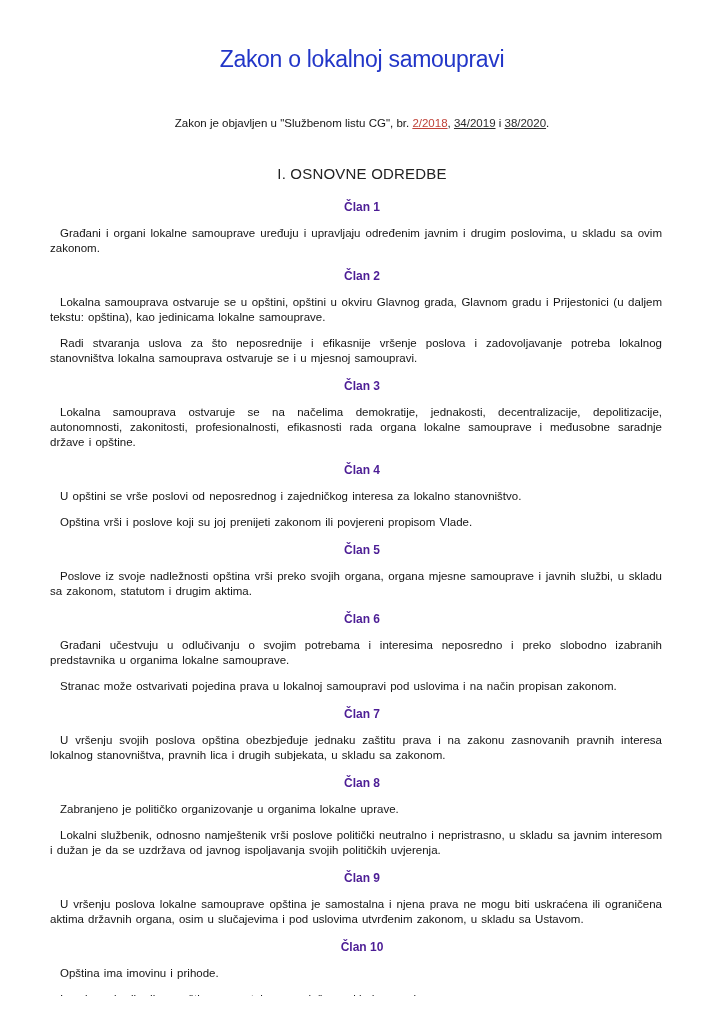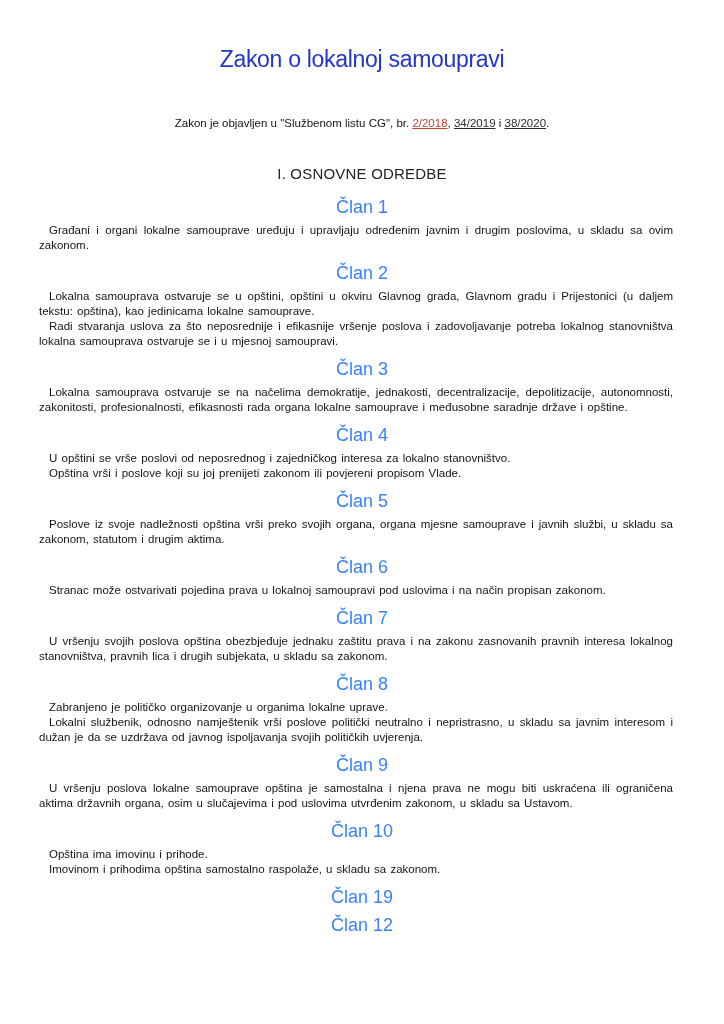--- a/index.html
+++ b/index.html
@@ -47,27 +47,27 @@
     font-weight: 400;
     color: #222222;
     letter-spacing: 0.2px;
   }
   .articles {
     margin-top: 7px;
   }
   .articles h3 {
     margin: 12px 0 8px 0;
     text-align: center;
-    font-size: 18px;
+    font-size: 12px;
     line-height: 16px;
-    font-weight: 400;
-    color: #3b82f6;
+    font-weight: 700;
+    color: #4c1d95;
   }
   .articles p {
-    margin: 0;
+    margin: 11px;
     padding: 0 51px 0 39px;
     text-align: justify;
     text-indent: 10px;
     font-size: 11.5px;
     line-height: 15px;
     color: #141414;
     word-spacing: 1px;
   }
 </style>
 </head>
@@ -99,20 +99,21 @@
         <h3>Član 4</h3>
         <p>U opštini se vrše poslovi od neposrednog i zajedničkog interesa za lokalno stanovništvo.</p>
         <p>Opština vrši i poslove koji su joj prenijeti zakonom ili povjereni propisom Vlade.</p>
       </section>
       <section>
         <h3>Član 5</h3>
         <p>Poslove iz svoje nadležnosti opština vrši preko svojih organa, organa mjesne samouprave i javnih službi, u skladu sa zakonom, statutom i drugim aktima.</p>
       </section>
       <section>
         <h3>Član 6</h3>
+        <p>Građani učestvuju u odlučivanju o svojim potrebama i interesima neposredno i preko slobodno izabranih predstavnika u organima lokalne samouprave.</p>
         <p>Stranac može ostvarivati pojedina prava u lokalnoj samoupravi pod uslovima i na način propisan zakonom.</p>
       </section>
       <section>
         <h3>Član 7</h3>
         <p>U vršenju svojih poslova opština obezbjeđuje jednaku zaštitu prava i na zakonu zasnovanih pravnih interesa lokalnog stanovništva, pravnih lica i drugih subjekata, u skladu sa zakonom.</p>
       </section>
       <section>
         <h3>Član 8</h3>
         <p>Zabranjeno je političko organizovanje u organima lokalne uprave.</p>
         <p>Lokalni službenik, odnosno namještenik vrši poslove politički neutralno i nepristrasno, u skladu sa javnim interesom i dužan je da se uzdržava od javnog ispoljavanja svojih političkih uvjerenja.</p>

